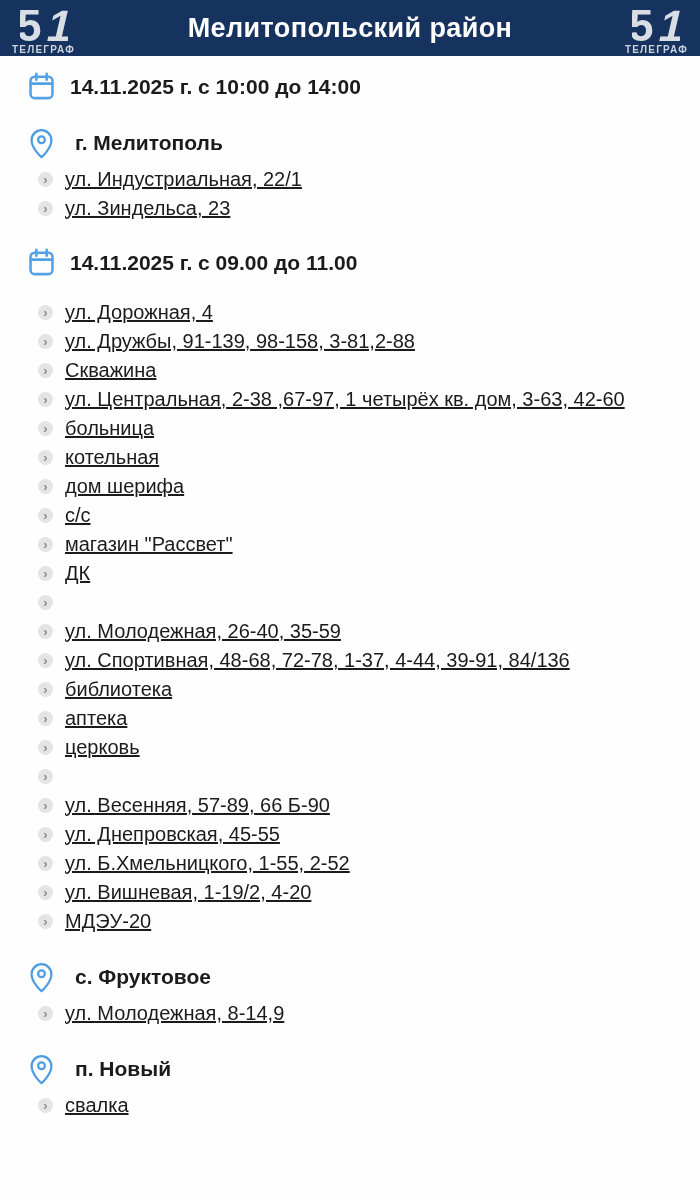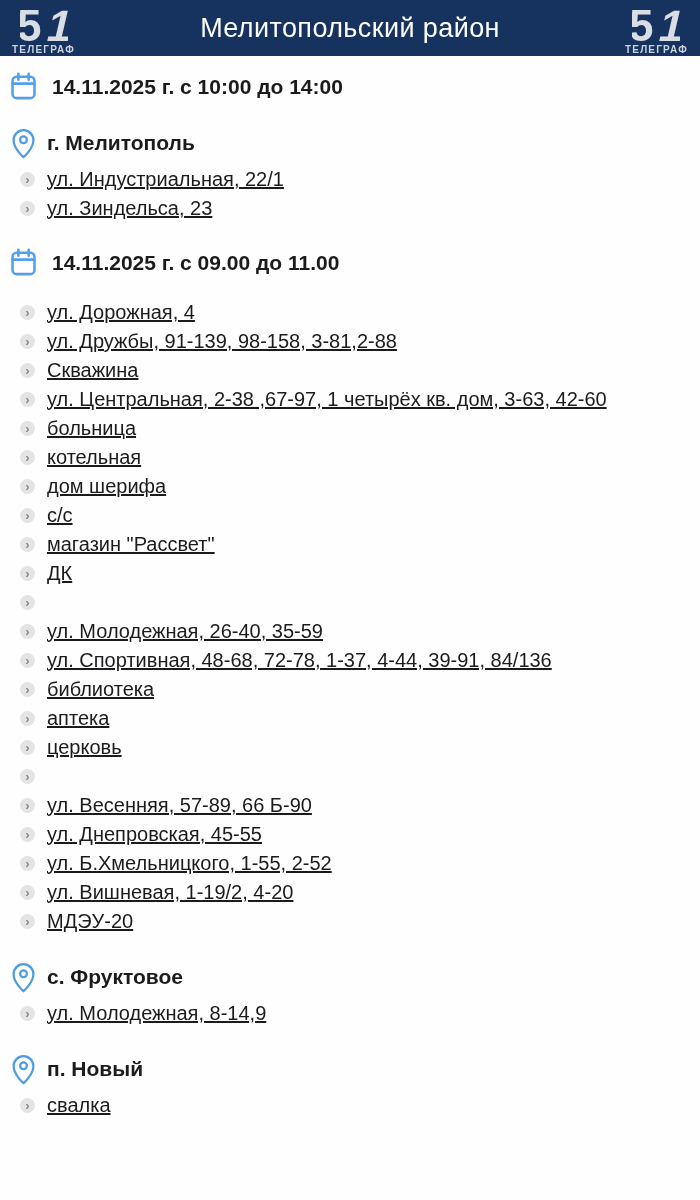--- a/index.html
+++ b/index.html
@@ -9,41 +9,41 @@
     color:#1b1b1d;
   }
   .page{width:700px;height:1200px;position:relative;background:#fefefe;}
 
   
   .header{
     height:56px;background:#16325e;display:flex;align-items:center;
     justify-content:space-between;padding:0 12px;box-sizing:border-box;
   }
   .page-title{
-    color:#ffffff;font-size:27px;font-weight:normal;margin:0;
+    color:#ffffff;font-size:27px;font-weight:bold;margin:0;
     letter-spacing:.4px;white-space:nowrap;
   }
   .logo{display:flex;flex-direction:column;align-items:center;line-height:1;padding-top:3px;}
   .logo svg{display:block;}
   .logo-caption{
     color:#ccd3de;font-size:10px;font-weight:bold;letter-spacing:1.2px;margin-top:1px;
   }
 
   
-  .schedule{padding:13px 10px 0 8px;box-sizing:border-box;text-align:center;}
+  .schedule{padding:13px 10px 0 26px;box-sizing:border-box;text-align:center;}
   .date-row{
     display:flex;align-items:center;gap:13px;
     margin:24px 0 20px 0;font-weight:bold;font-size:21px;
   }
   .schedule .date-row:first-child{margin-top:2px;}
   .icon-cal{width:31px;height:31px;color:#55a1e8;flex:0 0 31px;}
   .icon-cal svg{width:31px;height:31px;display:block;}
 
   .loc-header{
-    display:flex;align-items:center;gap:10px;
+    display:flex;align-items:center;gap:20px;
     margin:23px 0 4px 0;font-weight:bold;font-size:21px;min-height:36px;
   }
   .icon-pin{width:27px;height:33px;color:#4f9ce2;flex:0 0 27px;margin-left:2px;}
   .icon-pin svg{width:27px;height:33px;display:block;}
 
   .item-row{
     display:flex;align-items:center;gap:12px;height:29px;
     font-size:20px;padding-left:12px;
   }
   .bullet{

